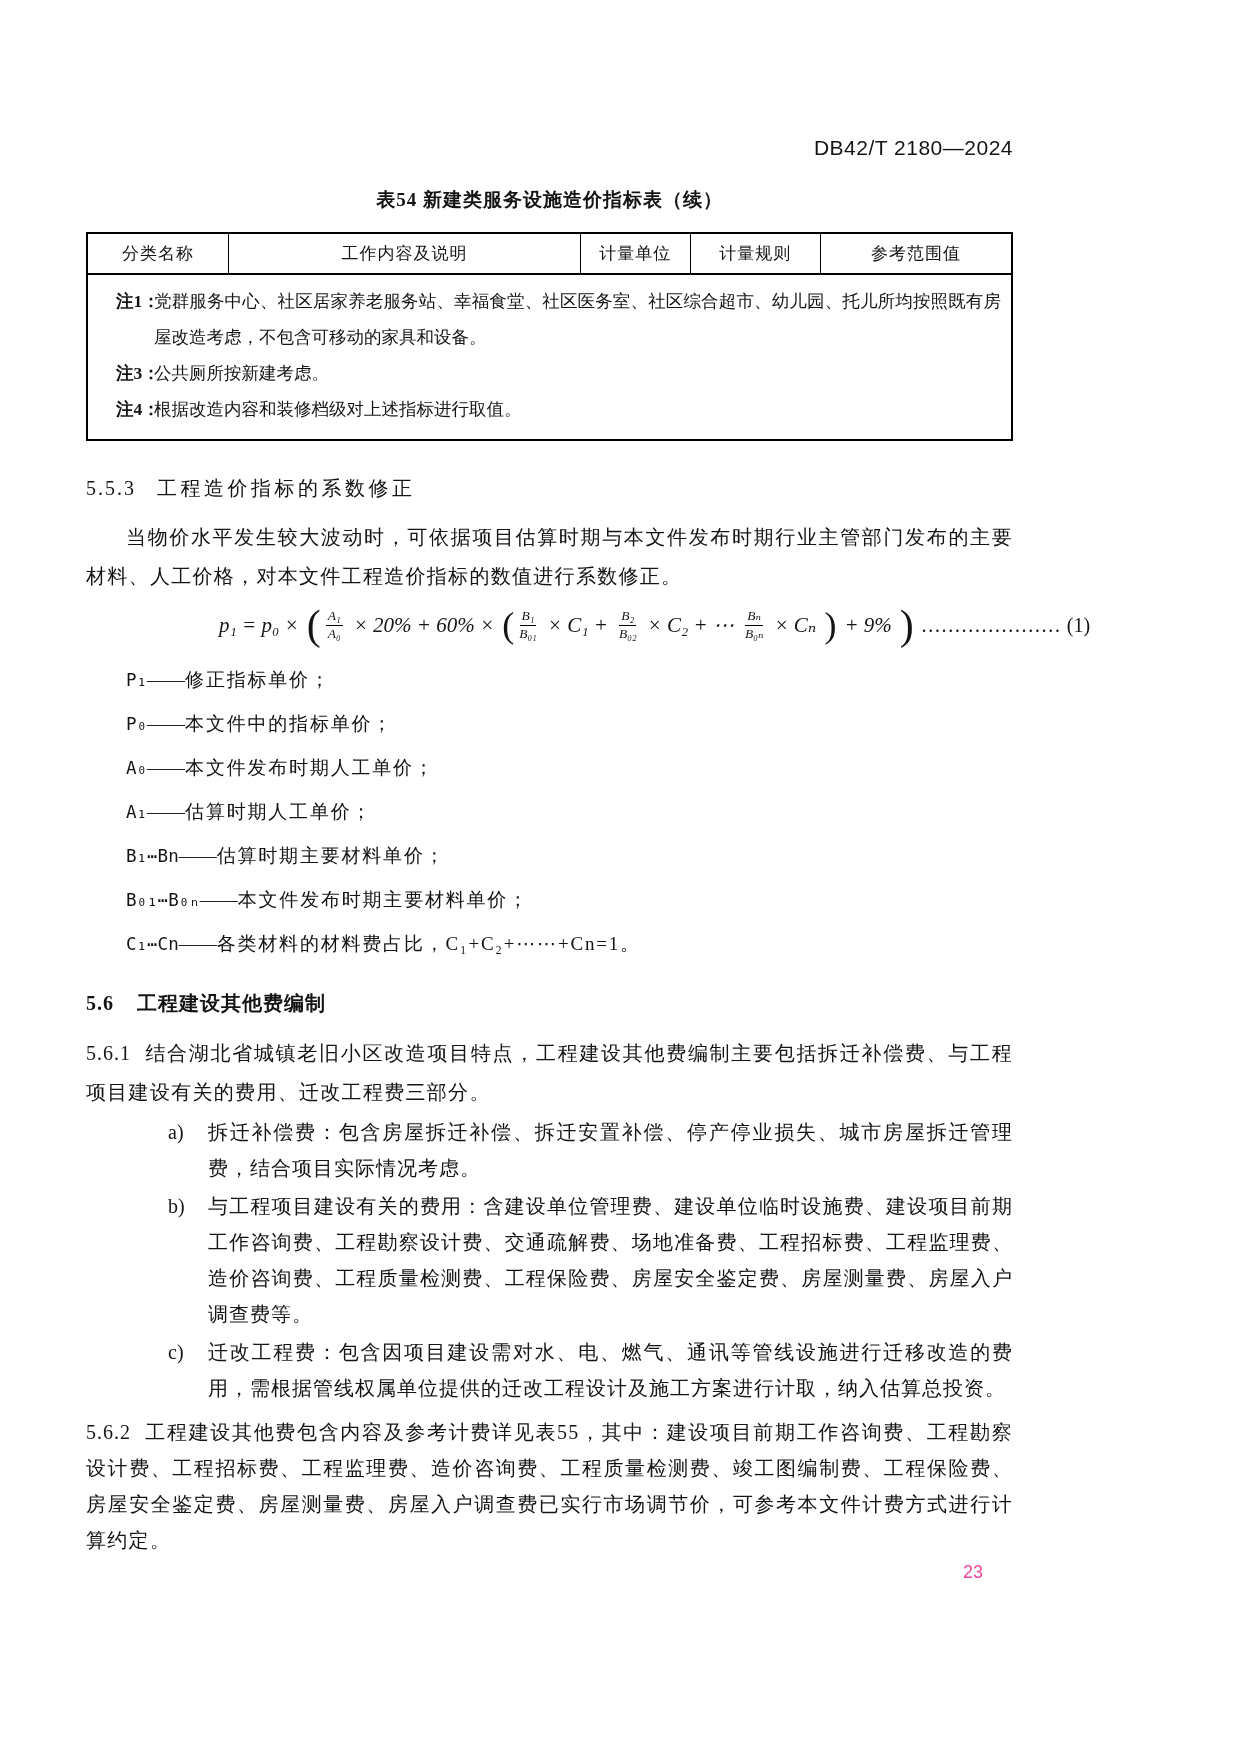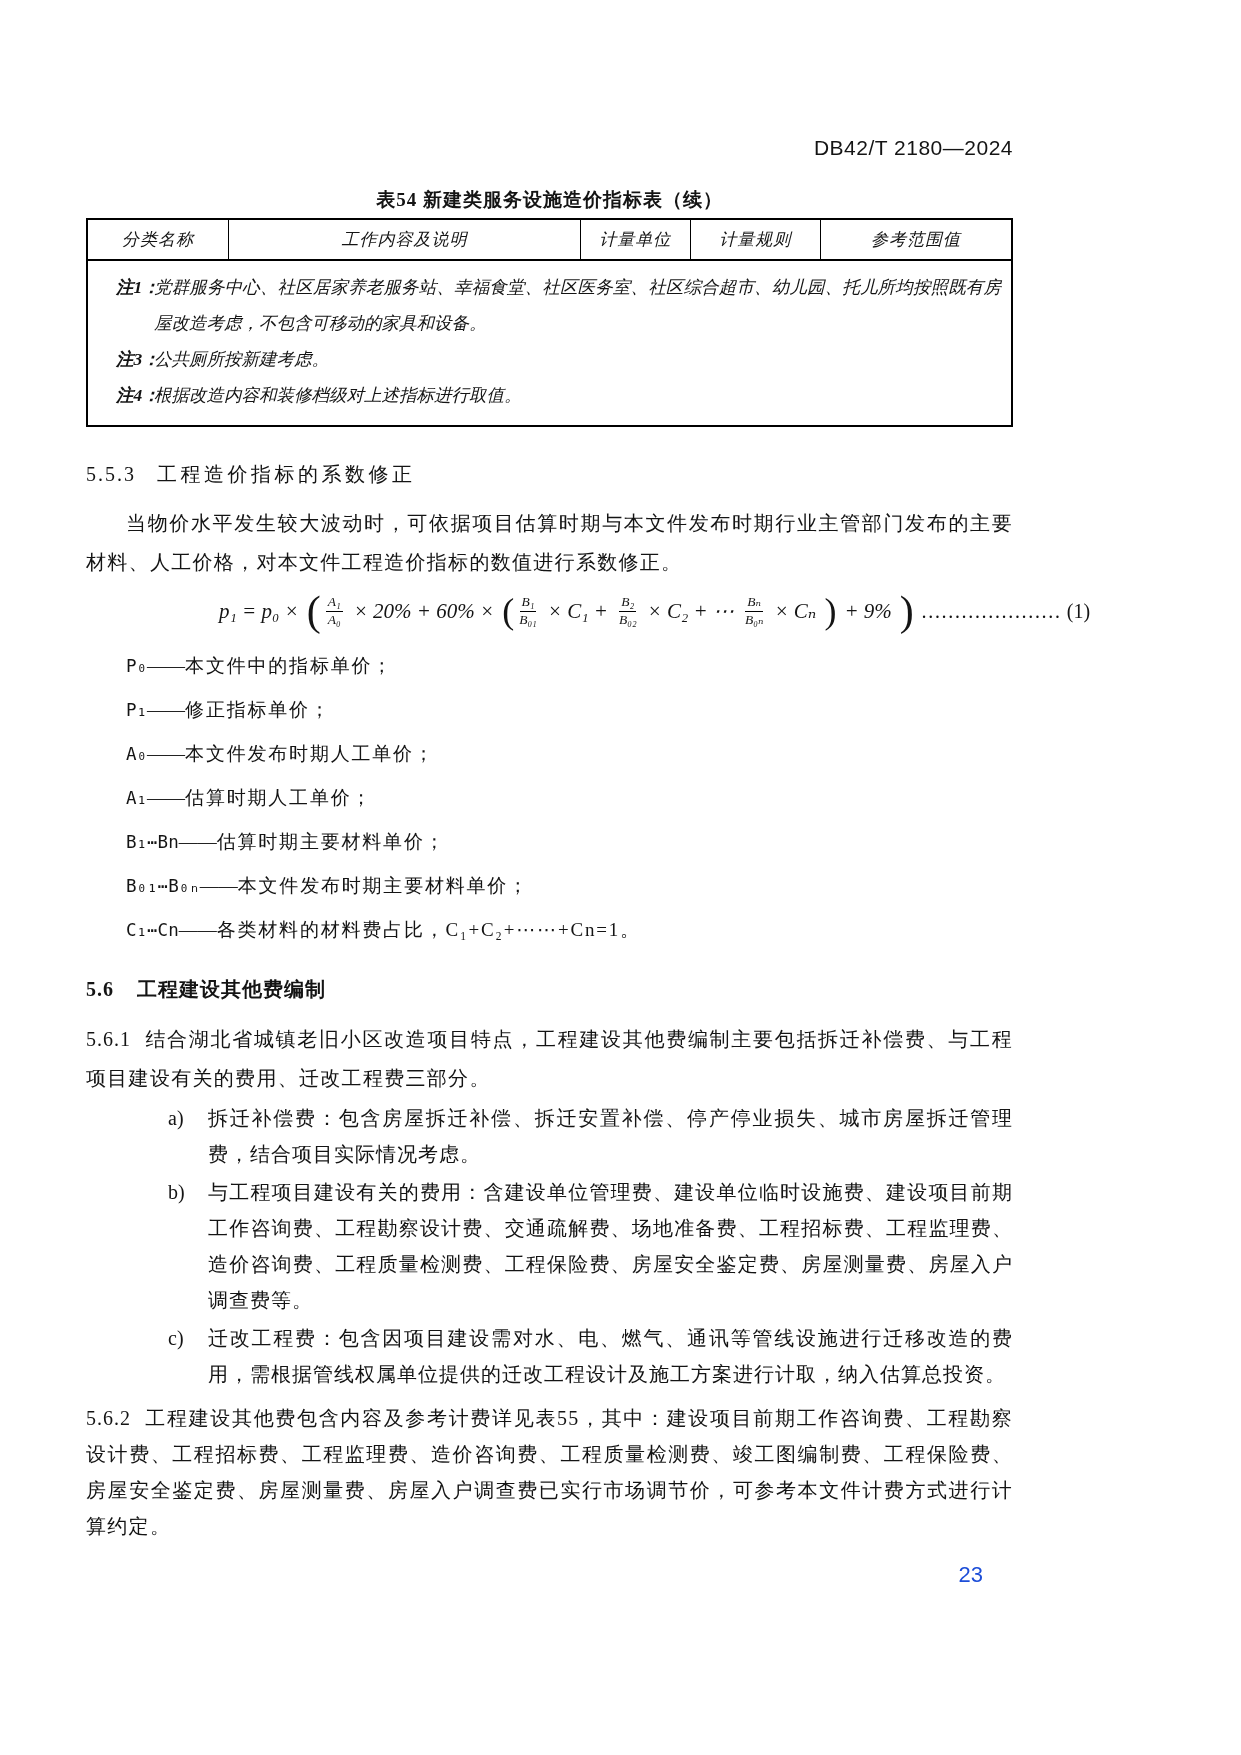--- a/index.html
+++ b/index.html
@@ -7,21 +7,21 @@
     width:1241px; height:1755px; background:#ffffff; position:relative;
     box-sizing:border-box; padding:136px 228px 0 86px;
     font-family:"Liberation Serif","DejaVu Serif",serif; color:#141414;
   }
   .doc-header {
     text-align:right; font-family:"Liberation Sans","DejaVu Sans",sans-serif;
     font-size:21px; letter-spacing:0.5px; white-space:nowrap;
   }
   .table-title { text-align:center; font-weight:bold; font-size:19px; margin-top:27px; letter-spacing:1px; }
 
-  .note-table { margin-top:5px; border:2.5px solid #000;font-style:italic; }
+  .note-table { margin-top:19px; border:2.5px solid #000; }
   .thead { display:flex; border-bottom:2px solid #000; }
   .th {
     box-sizing:border-box; font-size:17px; text-align:center; padding:8px 2px;
     border-right:1.2px solid #000; letter-spacing:1px;
   }
   .th:last-child { border-right:none; }
   .th:nth-child(1){ width:15.3%; } .th:nth-child(2){ width:38.1%; }
   .th:nth-child(3){ width:11.9%; } .th:nth-child(4){ width:14.1%; }
   .th:nth-child(5){ width:20.6%; }
   .tbody { padding:8px 10px 12px 16px; }
@@ -59,21 +59,21 @@
   .clause { margin-top:17px; font-size:20px; line-height:39px; }
   .clause .clause-num { margin-right:14px; letter-spacing:1px; }
 
   .item { display:flex; margin-left:82px; font-size:20px; line-height:36px; margin-top:2px; }
   .item-label { width:40px; flex:none; }
   .item-text { flex:1; text-align:justify; letter-spacing:1px; }
 
   .clause.last { line-height:36px; margin-top:8px; }
 
   .page-number {
-    position:absolute; right:258px; top:1562px; font-size:22px; color:#1d4ed8;
+    position:absolute; right:258px; top:1562px; font-size:18px; color:#ec4899;
     font-family:"Liberation Sans","DejaVu Sans",sans-serif;
   }
 </style>
 </head>
 <body>
 
 <div class="page">
 
   <div class="doc-header">DB42/T 2180—2024</div>
 
@@ -137,24 +137,24 @@
     <span class="paren-inner">)</span>
     <span class="math">+ 9%</span>
     <span class="paren-outer">)</span>
     <span class="f-dots">…………………</span>
     <span class="f-eqno">(1)</span>
   </div>
 
 
   <div class="definitions">
     <div class="def-line">
+      <span class="def-sym">P₁</span><span class="def-dash">——</span><span class="def-text">修正指标单价；</span>
+    </div>
+    <div class="def-line">
       <span class="def-sym">P₀</span><span class="def-dash">——</span><span class="def-text">本文件中的指标单价；</span>
-    </div>
-    <div class="def-line">
-      <span class="def-sym">P₁</span><span class="def-dash">——</span><span class="def-text">修正指标单价；</span>
     </div>
     <div class="def-line">
       <span class="def-sym">A₀</span><span class="def-dash">——</span><span class="def-text">本文件发布时期人工单价；</span>
     </div>
     <div class="def-line">
       <span class="def-sym">A₁</span><span class="def-dash">——</span><span class="def-text">估算时期人工单价；</span>
     </div>
     <div class="def-line">
       <span class="def-sym">B₁⋯Bn</span><span class="def-dash">——</span><span class="def-text">估算时期主要材料单价；</span>
     </div>

